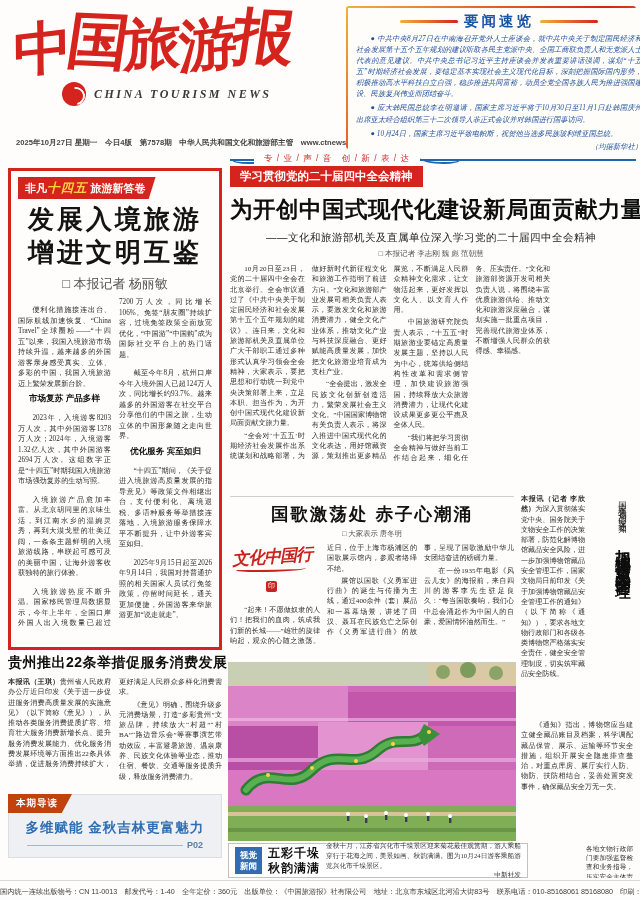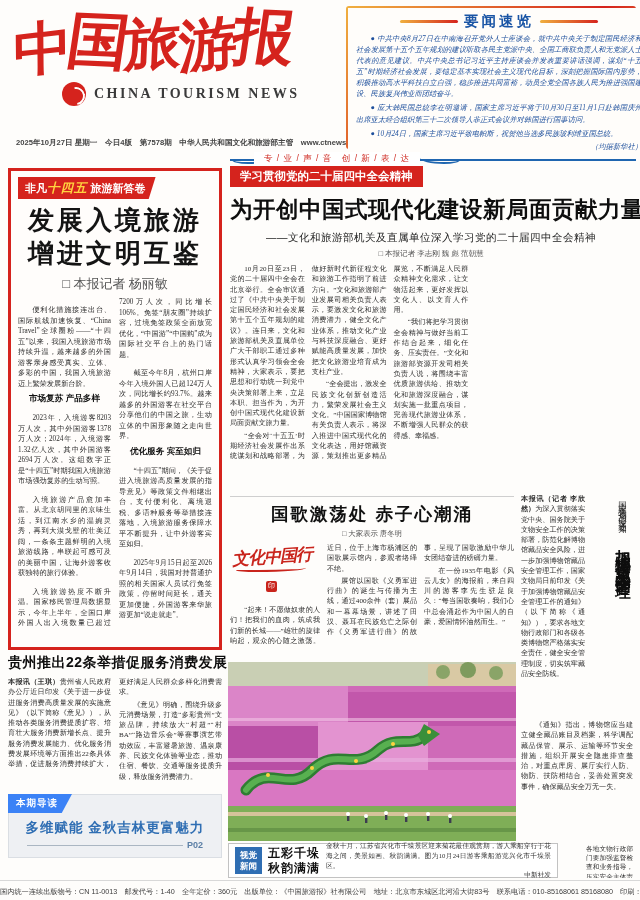--- a/index.html
+++ b/index.html
@@ -12,21 +12,21 @@
   .mast-title{font-family:"DejaVu Serif",serif;font-weight:900;font-size:58px;line-height:1;
               color:#d5231d;transform:skewX(-6deg) rotate(-1.5deg);letter-spacing:-3px;white-space:nowrap;}
   .ch{display:inline-block;}
   .ch0{transform:rotate(-5deg) translateY(2px);}
   .ch1{transform:rotate(4deg) translateY(-4px) scale(1.06);}
   .ch2{transform:rotate(-2deg) scale(0.97);}
   .mast-row{display:flex;align-items:center;gap:8px;margin:10px 0 0 48px;}
   .phoenix{width:24px;height:24px;border-radius:50%;background:#d5231d;position:relative;flex:0 0 auto;}
   .phoenix:after{content:"";position:absolute;left:5px;top:5px;width:14px;height:14px;border:2px solid #fff;
                  border-radius:50%;border-left-color:transparent;border-bottom-color:transparent;transform:rotate(35deg);}
-  .mast-en{font-family:"Liberation Serif",serif;font-weight:bold;font-size:14px;letter-spacing:2.5px;color:#3a3a3a;}
+  .mast-en{font-family:"Liberation Serif",serif;font-weight:bold;font-size:12px;letter-spacing:2.5px;color:#3a3a3a;font-style:italic;}
   .dateline{position:absolute;left:16px;top:138px;width:440px;font-family:"Liberation Sans",sans-serif;
             font-size:7.6px;color:#444;white-space:nowrap;font-weight:bold;}
 
   
   .brief{position:absolute;left:346px;top:6px;width:290px;height:143px;padding:2px;
          background:linear-gradient(135deg,#f0b03f,#d5231d 60%,#f0b03f);border-radius:3px;}
   .brief-in{background:#fffdfa;width:100%;height:100%;padding:4px 8px 2px;overflow:hidden;}
   .brief-head{display:flex;align-items:center;gap:6px;justify-content:center;margin-bottom:2px;}
   .brief-rule{flex:0 0 58px;height:3px;border-radius:2px;background:linear-gradient(90deg,#f0b03f,#d5231d);}
   .brief-title{font-family:"Liberation Sans",sans-serif;font-weight:bold;font-size:14.5px;color:#1a55a5;letter-spacing:3px;}
@@ -42,21 +42,21 @@
   .band-label{position:absolute;left:24px;top:0;background:#fff;padding:1px 10px;
               font-family:"Liberation Sans",sans-serif;font-size:8.5px;color:#cf2a21;letter-spacing:1px;white-space:nowrap;}
 
   
   .redbox{position:absolute;left:8px;top:168px;width:214px;height:482px;border:3.5px solid #d5231d;
           background:#fffdfb;padding:6px 7px 4px;}
   .tag{display:inline-block;background:#d5231d;color:#fff;font-family:"Liberation Sans",sans-serif;
        font-weight:bold;font-size:11px;padding:2.5px 10px 2.5px 7px;
        clip-path:polygon(0 0,100% 0,95% 100%,0 100%);}
   .tag .accent{color:#ffd23f;font-style:italic;font-size:12.5px;letter-spacing:1px;}
-  .lead-title{font-family:Liberation Serif, serif;font-weight:900;font-size:26px;line-height:1.25;
+  .lead-title{font-family:Liberation Mono, monospace;font-weight:900;font-size:26px;line-height:1.25;
               letter-spacing:3px;color:#141414;text-align:center;margin-top:6px;}
   .byline{font-size:13px;color:#555;text-align:center;margin:5px 0 4px;}
   .lead-body{position:relative;height:336px;overflow:hidden;column-count:2;column-gap:8px;column-fill:auto;}
   .lead-body p{margin:8px 0 2px;font-size:7.2px;line-height:10.5px;text-align:justify;text-indent:2em;color:#2d2d2d;}
   .subhead{font-family:"Liberation Sans",sans-serif;font-weight:bold;font-size:8.6px;text-align:center;
            margin:4px 0;color:#111;}
   .jump{position:absolute;right:8px;top:640px;font-size:7.2px;color:#2d2d2d;background:#fffdfb;padding-left:4px;}
 
   
   .main-art{position:absolute;left:230px;top:166px;width:402px;}
@@ -103,35 +103,35 @@
   
   .guizhou{position:absolute;left:8px;top:654px;width:214px;height:136px;}
   .gz-title{font-family:"Liberation Sans",sans-serif;font-weight:900;font-size:14px;letter-spacing:0.5px;
             text-align:center;color:#0e0e0e;white-space:nowrap;}
   .gz-body{height:112px;overflow:hidden;column-count:2;column-gap:8px;column-fill:auto;margin-top:5px;}
   .gz-body p{margin:0 0 2px;font-size:7.1px;line-height:10.3px;text-align:justify;text-indent:2em;color:#2d2d2d;}
   .gz-body p.first{text-indent:0;}
 
   
   .guide{position:absolute;left:8px;top:794px;width:214px;height:64px;background:#eef0f3;border:1px solid #dadee3;}
-  .guide-tab{position:absolute;left:-1px;top:-1px;background:#3b82f6;color:#fff;
+  .guide-tab{position:absolute;left:-1px;top:-1px;background:#c2410c;color:#fff;
              font-family:"Liberation Sans",sans-serif;font-weight:bold;font-size:9.5px;letter-spacing:1px;
              padding:3px 14px 3px 8px;clip-path:polygon(0 0,100% 0,84% 100%,0 100%);}
   .guide-item{font-family:"Liberation Sans",sans-serif;font-weight:900;font-size:13.5px;color:#2f6eb3;
               text-align:center;margin-top:24px;letter-spacing:1px;}
   .guide-line{display:flex;align-items:center;gap:4px;margin:3px 18px 0;}
   .guide-line .rule{flex:1;height:1px;background:#aab6c2;}
   .guide-page{font-family:"Liberation Sans",sans-serif;font-size:9px;color:#5b7fa6;font-weight:bold;}
 
   
   .photo{position:absolute;left:228px;top:662px;width:288px;height:179px;overflow:hidden;background:#d977c2;}
   .photo svg{display:block;}
 
   
-  .caption{position:absolute;left:228px;top:843px;width:330px;height:35px;border:1px solid #c2c2c2;
+  .caption{position:absolute;left:228px;top:843px;width:300px;height:35px;border:1px solid #c2c2c2;
            background:#fff;display:flex;align-items:center;gap:6px;padding:2px 6px;}
   .cap-badge{flex:0 0 auto;background:#2f6eb3;color:#fff;font-family:"Liberation Sans",sans-serif;
              font-weight:bold;font-size:8.5px;line-height:1.25;text-align:center;padding:3px 5px;}
   .cap-title{flex:0 0 auto;font-family:"Liberation Sans",sans-serif;font-weight:900;font-size:12px;
              line-height:1.25;letter-spacing:1px;color:#111;}
   .cap-textwrap{flex:1;display:flex;flex-direction:column;}
   .cap-text{font-size:6.7px;line-height:1.45;color:#333;text-align:justify;}
   .cap-credit{font-size:6.7px;color:#333;text-align:right;}
 
   
@@ -202,20 +202,21 @@
 
   <div class="main-art" data-name="main-article">
     <div class="eyebrow" data-name="main-eyebrow">学习贯彻党的二十届四中全会精神</div>
     <div class="main-title" data-name="main-title">为开创中国式现代化建设新局面贡献力量</div>
     <div class="main-sub" data-name="main-subtitle">——文化和旅游部机关及直属单位深入学习党的二十届四中全会精神</div>
     <div class="main-byline" data-name="main-byline">□ 本报记者 李志刚 魏 彪 范朝慧</div>
     <div class="main-body" data-name="main-article-body">
       <p data-name="paragraph">10月20日至23日，党的二十届四中全会在北京举行。全会审议通过了《中共中央关于制定国民经济和社会发展第十五个五年规划的建议》。连日来，文化和旅游部机关及直属单位广大干部职工通过多种形式认真学习领会全会精神，大家表示，要把思想和行动统一到党中央决策部署上来，立足本职、担当作为，为开创中国式现代化建设新局面贡献文旅力量。</p>
       <p data-name="paragraph">“全会对‘十五五’时期经济社会发展作出系统谋划和战略部署，为做好新时代新征程文化和旅游工作指明了前进方向。”文化和旅游部产业发展司相关负责人表示，要激发文化和旅游消费潜力，健全文化产业体系，推动文化产业与科技深度融合、更好赋能高质量发展，加快把文化旅游业培育成为支柱产业。</p>
       <p data-name="paragraph">“全会提出，激发全民族文化创新创造活力，繁荣发展社会主义文化。”中国国家博物馆有关负责人表示，将深入推进中国式现代化的文化表达，用好馆藏资源，策划推出更多精品展览，不断满足人民群众精神文化需求，让文物活起来，更好发挥以文化人、以文育人作用。</p>
+      <p data-name="paragraph">中国旅游研究院负责人表示，“十五五”时期旅游业要锚定高质量发展主题，坚持以人民为中心，统筹供给侧结构性改革和需求侧管理，加快建设旅游强国，持续释放大众旅游消费潜力，让现代化建设成果更多更公平惠及全体人民。</p>
       <p data-name="paragraph">“我们将把学习贯彻全会精神与做好当前工作结合起来，细化任务、压实责任。”文化和旅游部资源开发司相关负责人说，将围绕丰富优质旅游供给、推动文化和旅游深度融合，谋划实施一批重点项目，完善现代旅游业体系，不断增强人民群众的获得感、幸福感。</p>
     </div>
   </div>
 
   <div class="anthem" data-name="anthem-article">
     <div class="anthem-title" data-name="anthem-title">国歌激荡处 赤子心潮涌</div>
     <div class="anthem-byline" data-name="anthem-byline">□ 大家表示 唐冬明</div>
     <div class="anthem-body" data-name="anthem-article-body">
       <div class="logo-spacer" data-name="logo-spacer"></div>
       <p data-name="paragraph">“起来！不愿做奴隶的人们！把我们的血肉，筑成我们新的长城——”雄壮的旋律响起，观众的心随之激荡。近日，位于上海市杨浦区的国歌展示馆内，参观者络绎不绝。</p>

